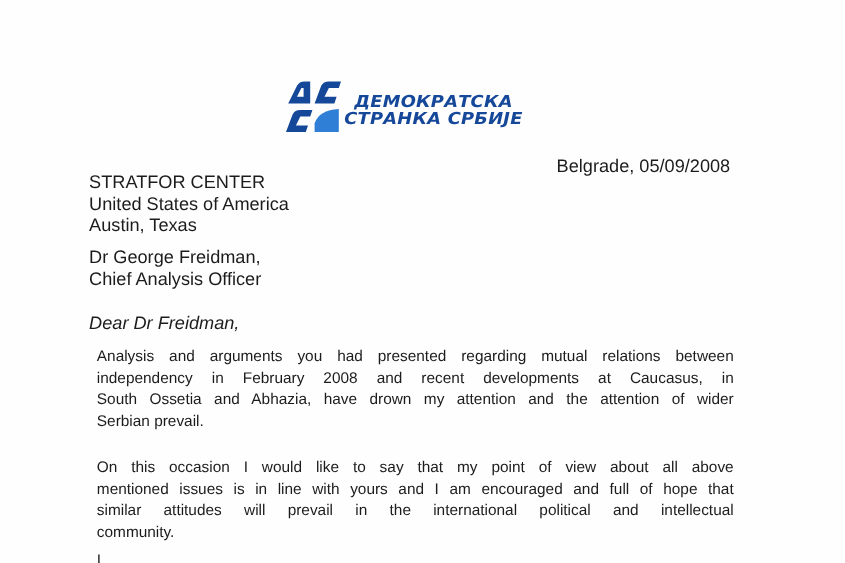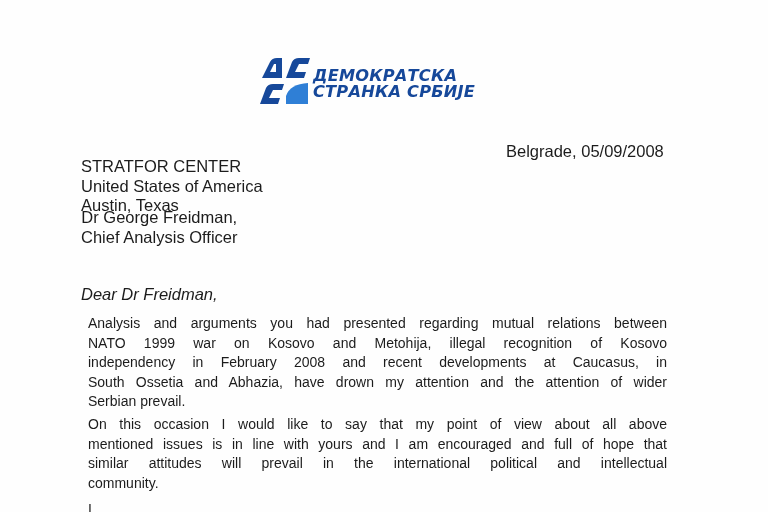--- a/index.html
+++ b/index.html
@@ -20,23 +20,24 @@
     left: 0; top: 0;
     width: 768px;
     height: 512px;
     background: #fefefe;
     overflow: hidden;
   }
   
   .logo {
     position: absolute;
     left: 258px;
-    top: 56px;
+    top: 72px;
     width: 220px;
     height: 52px;
+    text-align: center;
   }
   .logo-mark {
     position: absolute;
     left: 0; top: 0;
     width: 54px;
     height: 52px;
   }
   .logo-text {
     position: absolute;
     left: 55px;
@@ -64,21 +65,21 @@
   }
 
   .block {
     position: absolute;
     left: 81px;
     font-size: 16.5px;
     line-height: 19.5px;
   }
   .block .bold { font-weight: normal; }
   .addressee { top: 157px; }
-  .recipient { top: 208px; text-align: center; }
+  .recipient { top: 225px; }
   .salutation {
     top: 285px;
     font-style: italic;
   }
   .para {
     position: absolute;
     left: 88px;
     width: 579px;
     font-size: 14px;
     line-height: 19.6px;
@@ -123,21 +124,20 @@
 
   <div class="block recipient">
     <div class="bold">Dr George Freidman,</div>
     <div>Chief Analysis Officer</div>
   </div>
 
   <div class="block salutation">Dear Dr Freidman,</div>
 
   <div class="para para1">
     <span class="line">Analysis and arguments you had presented regarding mutual relations between</span>
-    <span class="line">NATO 1999 war on Kosovo and Metohija, illegal recognition of Kosovo</span>
     <span class="line">independency in February 2008 and recent developments at Caucasus, in</span>
     <span class="line">South Ossetia and Abhazia, have drown my attention and the attention of wider</span>
     <span class="line last">Serbian prevail.</span>
   </div>
 
   <div class="para para2">
     <span class="line">On this occasion I would like to say that my point of view about all above</span>
     <span class="line">mentioned issues is in line with yours and I am encouraged and full of hope that</span>
     <span class="line">similar attitudes will prevail in the international political and intellectual</span>
     <span class="line last">community.</span>

